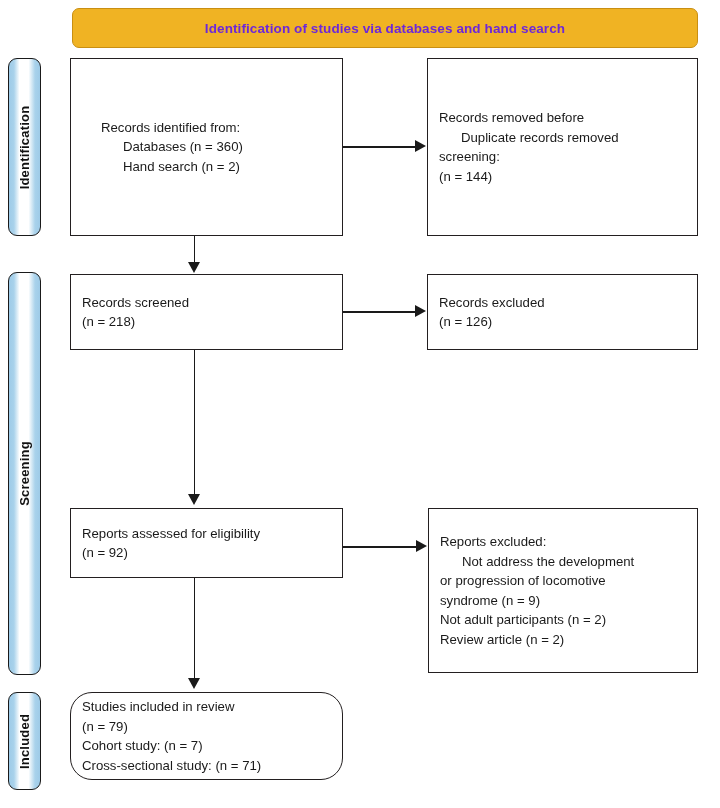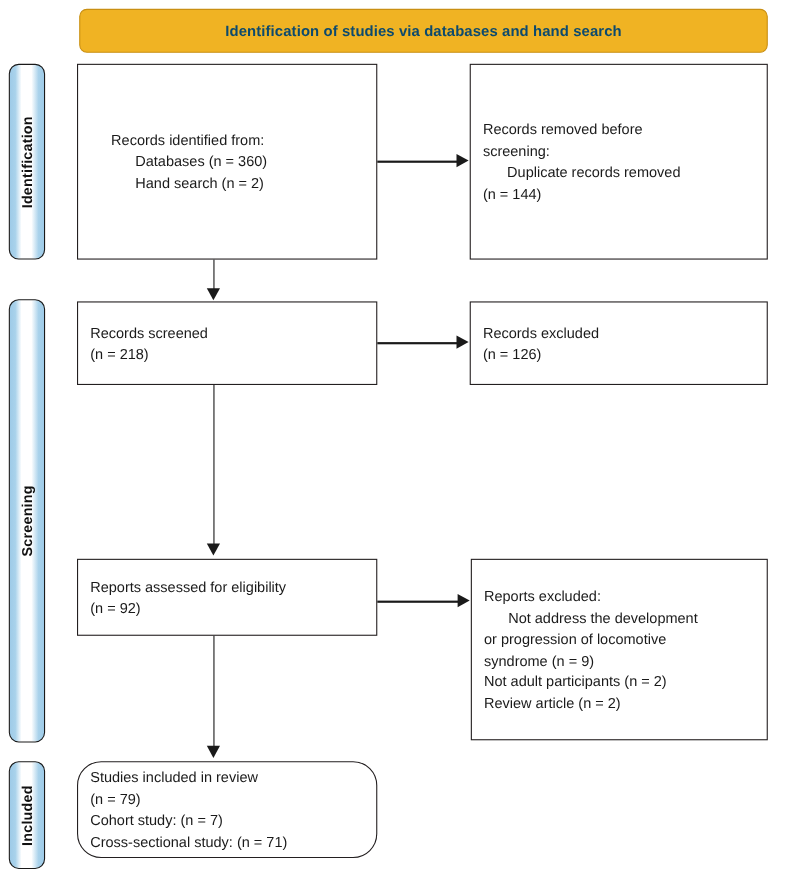--- a/index.html
+++ b/index.html
@@ -30,21 +30,21 @@
     background: #f0b323;
     border: 1.5px solid #c98f12;
     border-radius: 7px;
     display: flex;
     align-items: center;
     justify-content: center;
   }
   .banner-text {
     font-size: 13.5px;
     font-weight: bold;
-    color: #0c4a6e;
+    color: #6d28d9;
     letter-spacing: .1px;
     white-space: nowrap;
   }
 
   
   .stage {
     position: absolute;
     left: 8px;
     width: 33px;
     box-sizing: border-box;
@@ -140,22 +140,22 @@
   </div>
 
   <div class="box" style="left:70px;top:58px;width:273px;height:178px;padding-left:30px;">
     <div class="line">Records identified from:</div>
     <div class="line indent">Databases (n = 360)</div>
     <div class="line indent">Hand search (n = 2)</div>
   </div>
 
   <div class="box" style="left:427px;top:58px;width:271px;height:178px;">
     <div class="line">Records removed before</div>
+    <div class="line indent">Duplicate records removed</div>
     <div class="line">screening:</div>
-    <div class="line indent">Duplicate records removed</div>
     <div class="line">(n = 144)</div>
   </div>
 
   <div class="hline" style="left:343px;top:146px;width:74px;"></div>
   <div class="arrow-right" style="left:415px;top:139.5px;"></div>
 
   <div class="vline" style="left:193.5px;top:236px;height:28px;"></div>
   <div class="arrow-down" style="left:187.5px;top:262px;"></div>
 
   <div class="box" style="left:70px;top:274px;width:273px;height:76px;">

